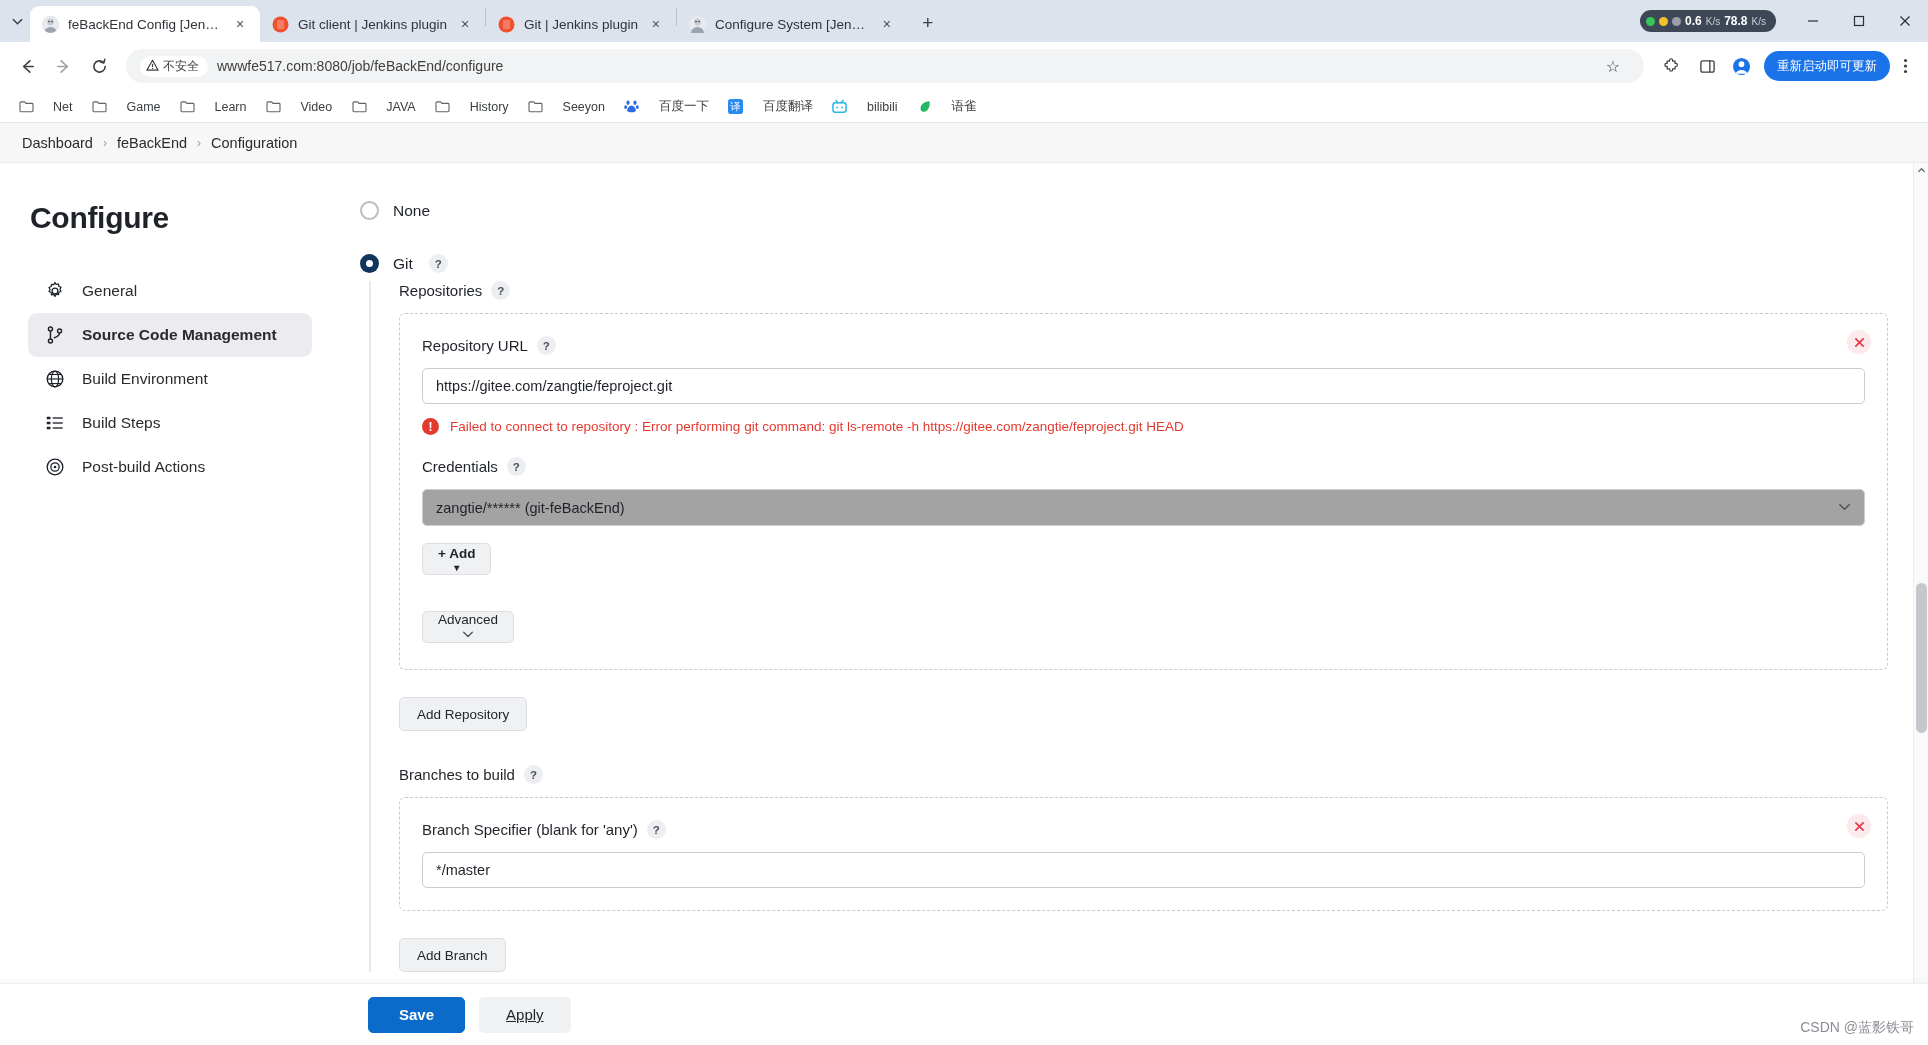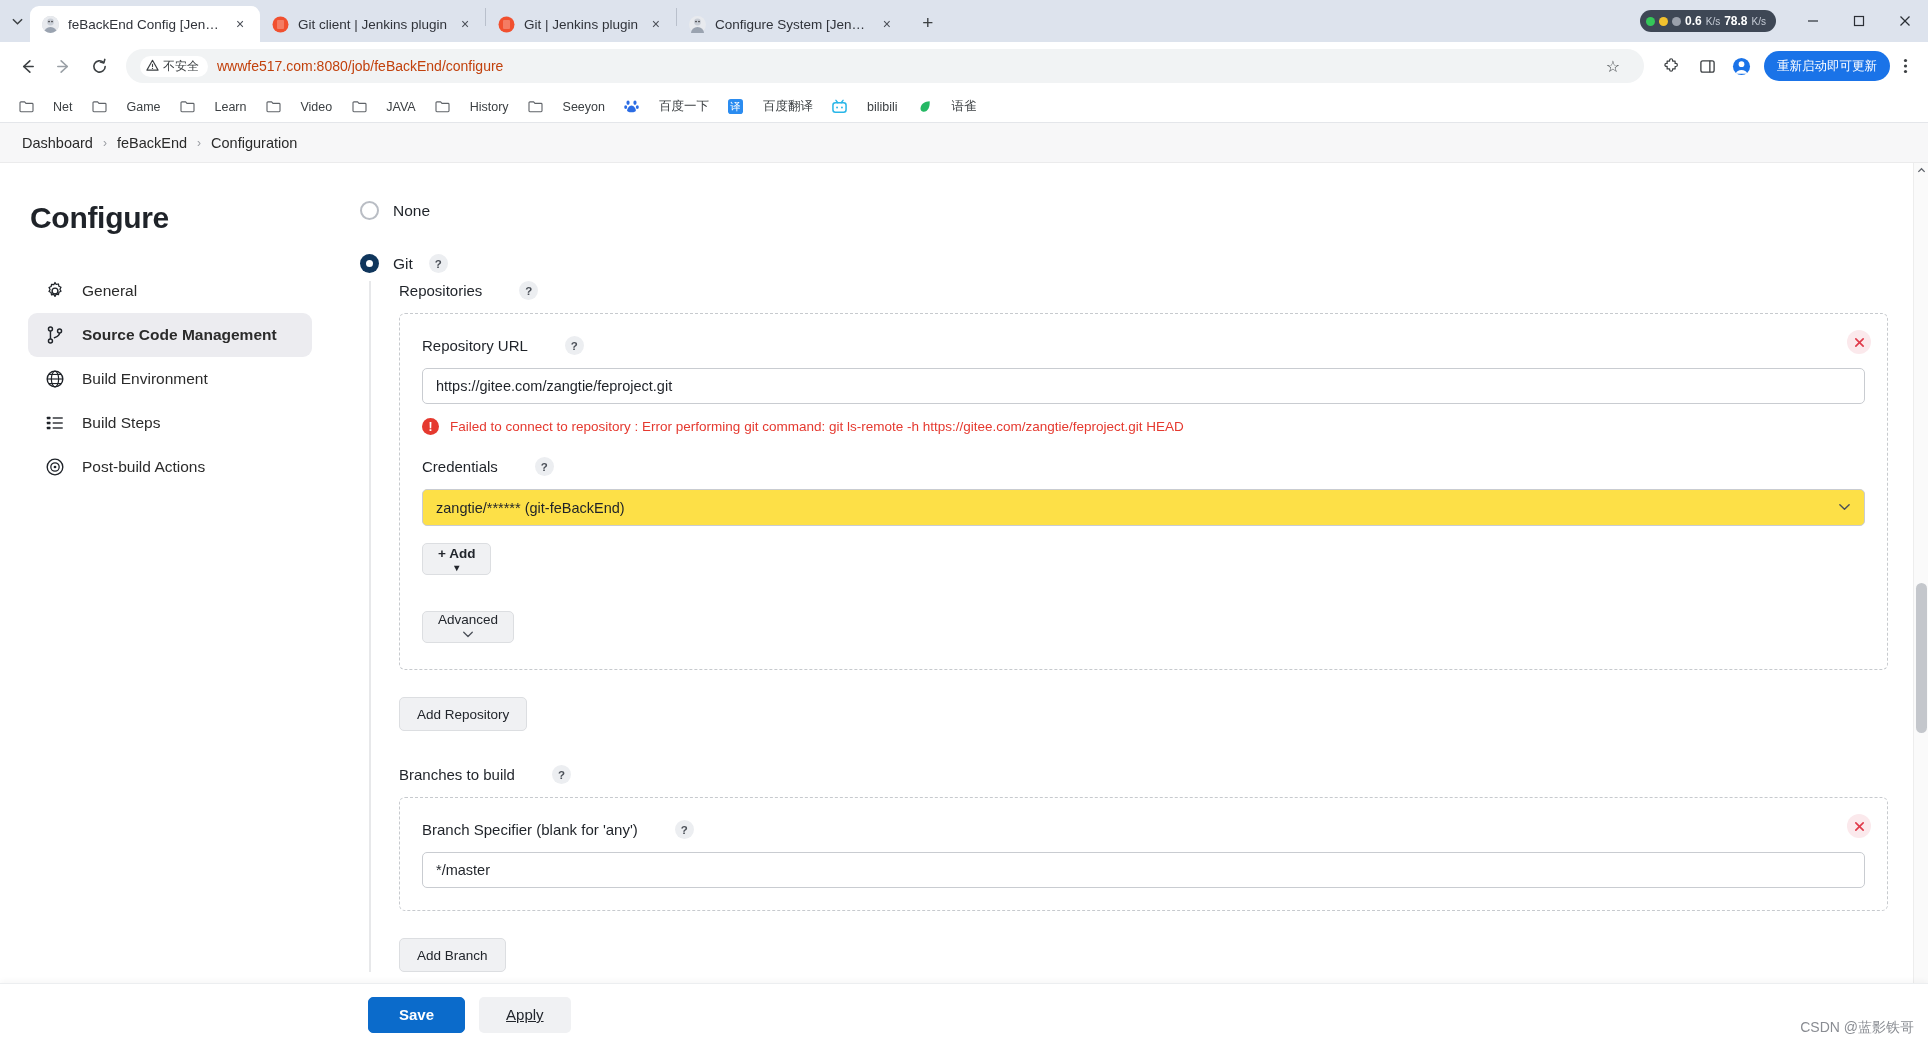--- a/index.html
+++ b/index.html
@@ -39,21 +39,21 @@
   .netmeter .u { font-size:10px; color:#c6ccd6; }
   .wbtn { width:46px; height:42px; display:flex; align-items:center; justify-content:center; color:#2b2f36; font-size:14px; }
 
   .toolbar { height:48px; background:#ffffff; display:flex; align-items:center; padding:0 10px; gap:2px; }
   .tbtn { width:34px; height:34px; border-radius:50%; display:flex; align-items:center; justify-content:center; color:#3c4043; font-size:17px; flex:0 0 auto; }
   .omnibox {
     flex:1 1 auto; height:34px; background:#f1f3f4; border-radius:17px;
     display:flex; align-items:center; padding:0 14px; margin:0 8px; gap:9px; min-width:0;
   }
   .notsecure { display:flex; align-items:flex-end; gap:4px; background:#ffffff; border-radius:12px; padding:2px 9px 2px 6px; font-size:12px; color:#3c4043; white-space:nowrap; }
-  .omnibox .url { font-size:14px; color:#c2410c; white-space:nowrap; overflow:hidden; text-overflow:ellipsis; }
+  .omnibox .url { font-size:14px; color:#404040; white-space:nowrap; overflow:hidden; text-overflow:ellipsis; }
   .omni-right { display:flex; align-items:center; gap:4px; margin-left:auto; }
   .avatar-btn { width:30px; height:30px; border-radius:50%; display:flex; align-items:center; justify-content:center; color:#3c4043; }
   .update-pill { height:30px; background:#1a73e8; color:#fff; border-radius:15px; display:flex; align-items:center; padding:0 13px; font-size:12.5px; white-space:nowrap; margin-left:6px; }
   .kebab { width:26px; height:34px; display:flex; align-items:center; justify-content:center; font-size:16px; color:#3c4043; }
 
   .bookmarks { height:33px; background:#ffffff; display:flex; align-items:center; padding:0 10px; gap:3px; border-bottom:1px solid #e4e6ea; }
   .bm { display:flex; align-items:flex-end; gap:19px; padding:4px 8px; border-radius:6px; font-size:12.5px; color:#3c4043; white-space:nowrap; }
   .bm .bm-ico { width:16px; height:16px; display:flex; align-items:center; justify-content:center; flex:0 0 auto; }
 
   
@@ -83,42 +83,42 @@
   .radio-label { font-size:15.5px; color:#1f2329; }
 
   .help-btn {
     width:19px; height:19px; border-radius:50%; background:#eceef1; color:#4b5058;
     font-size:11.5px; font-weight:bold; display:inline-flex; align-items:center; justify-content:center;
     flex:0 0 auto; margin-left:9px; vertical-align:middle;
   }
 
   .git-body { border-left:2px solid #e7e8ea; padding-left:28px; margin-left:9px; }
 
-  .field-label { font-size:15px; color:#1f2329; display:flex; align-items:center; margin-bottom:13px;gap:28px; }
+  .field-label { font-size:15px; color:#1f2329; display:flex; align-items:center; margin-bottom:13px; }
 
   .repo-box { border:1.5px dashed #c7cace; border-radius:6px; padding:22px 22px 26px 22px; position:relative; margin-bottom:27px; }
 
   .del-btn {
     position:absolute; top:16px; right:16px; width:24px; height:24px; border-radius:50%;
     background:#fbe9ec; color:#e03b4b; display:flex; align-items:center; justify-content:center;
     font-size:14px; font-weight:bold;
   }
 
   .txtinput {
     width:100%; height:36px; border:1px solid #c9ccd1; border-radius:5px;
     background:#fff; padding:0 13px; font-size:14.5px; color:#1f2329;
     display:flex; align-items:center;
   }
 
   .errline { display:flex; align-items:center; gap:11px; margin-top:14px; margin-bottom:22px; }
   .err-ico { width:17px; height:17px; border-radius:50%; background:#e5392f; color:#fff; font-size:12px; font-weight:bold; display:flex; align-items:center; justify-content:center; flex:0 0 auto; }
   .err-text { font-size:13.5px; color:#e5392f; }
 
   .select {
-    width:100%; height:37px; border:1px solid #c9ccd1; border-radius:5px; background:#fde047;
+    width:100%; height:37px; border:1px solid #c9ccd1; border-radius:5px; background:#a3a3a3;
     padding:0 13px; font-size:14.5px; color:#1f2329; display:flex; align-items:center; justify-content:space-between;
   }
   .select .chev { color:#4b5058; font-size:12px; }
 
   .btn {
     display:inline-flex; align-items:center; justify-content:center; gap:1px;
     height:32px; padding:0 15px; border-radius:5px; background:#f0f1f3;
     border:1px solid #dcdee1; font-size:13.5px; color:#22262c;flex-direction:column;
   }
   .btn-add { margin-top:17px; font-weight:bold; }

